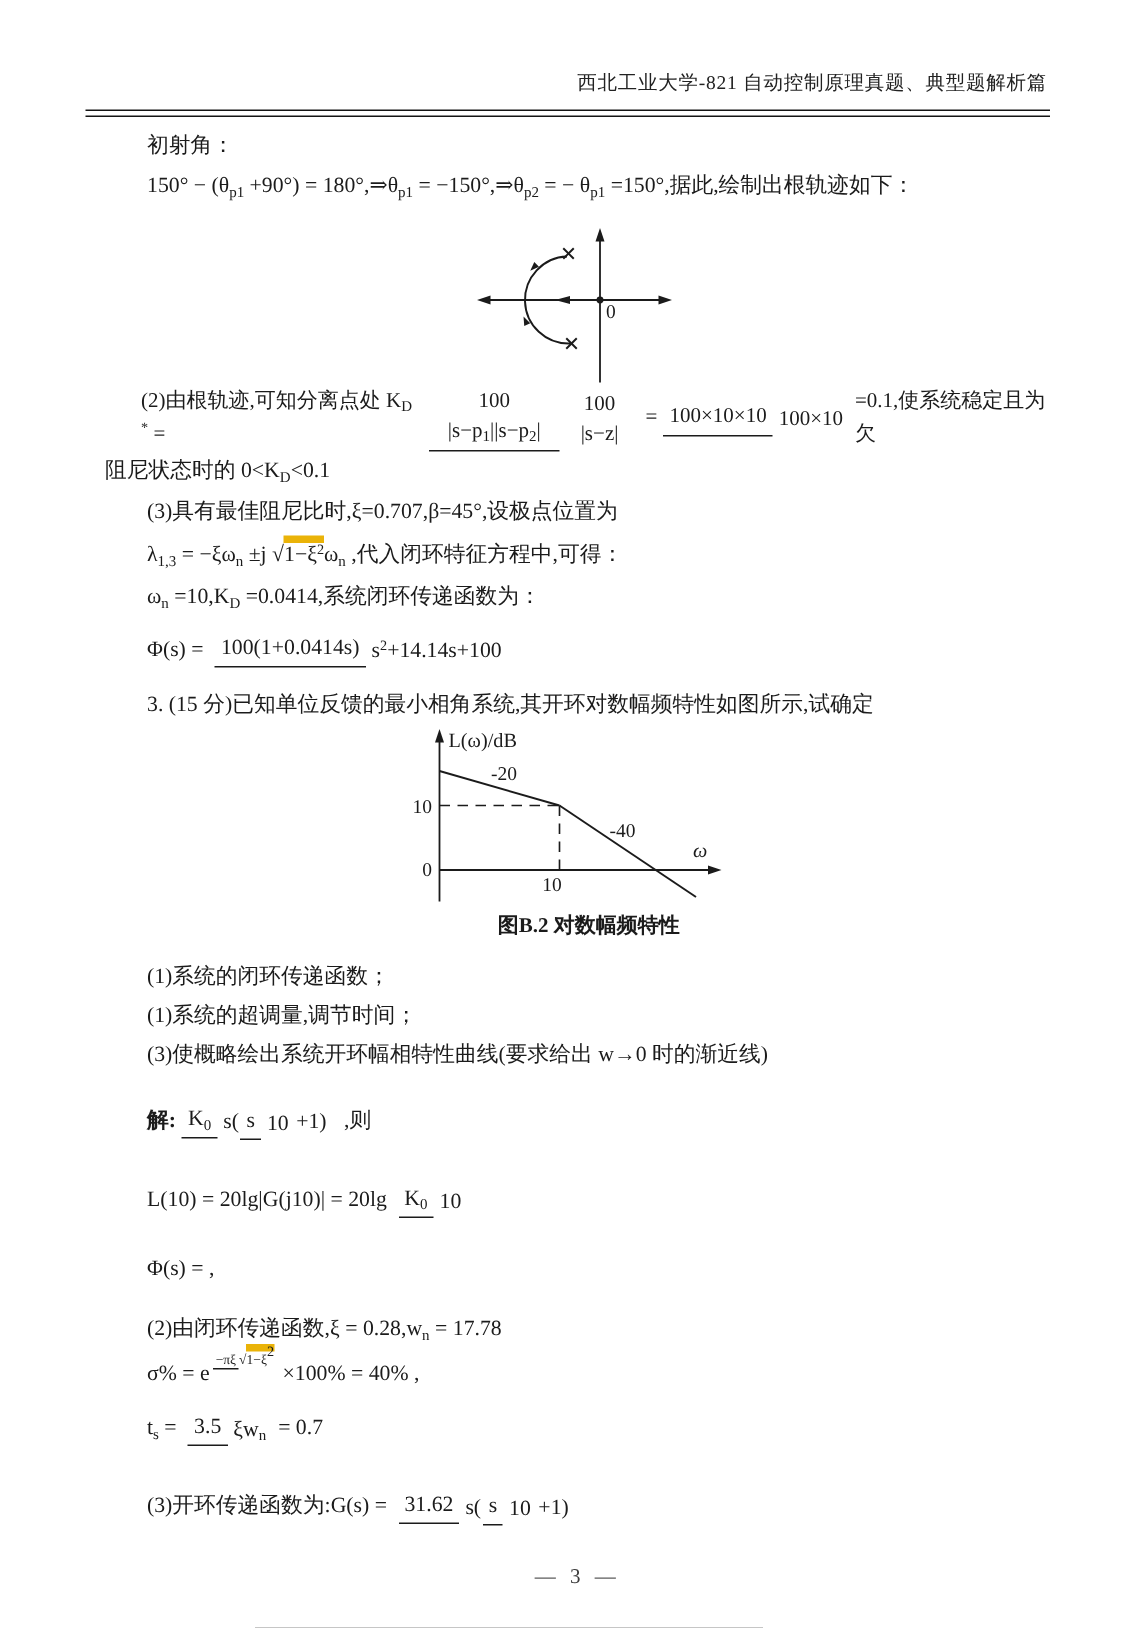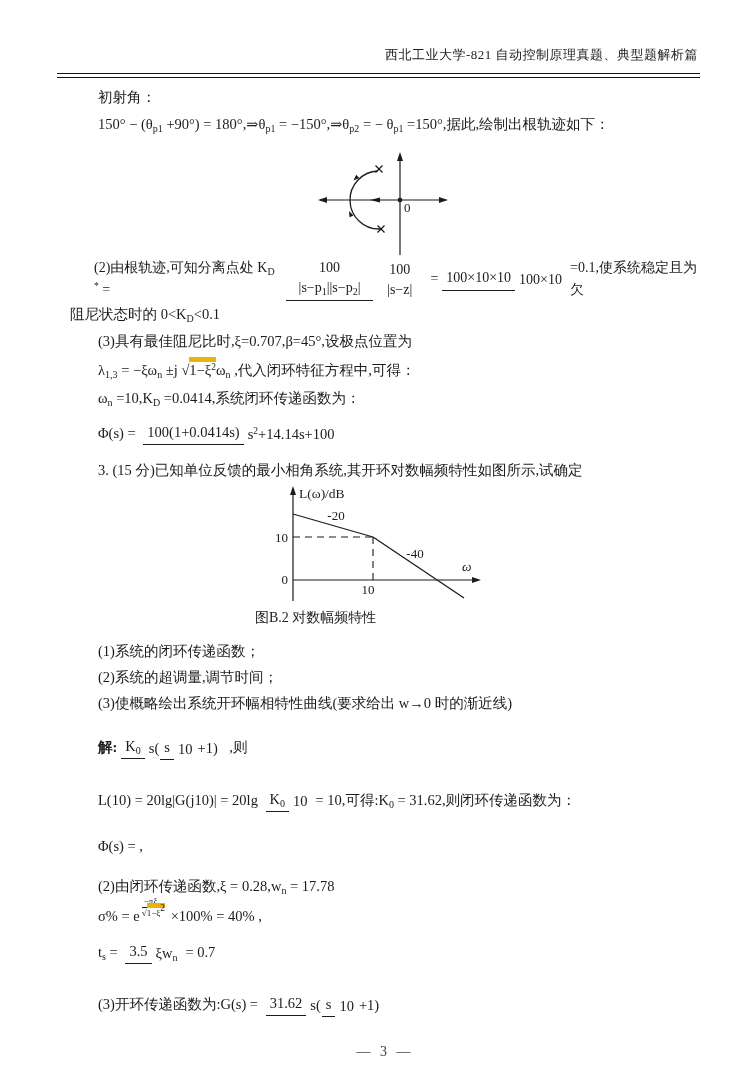--- a/index.html
+++ b/index.html
@@ -11,30 +11,30 @@
   .content{padding:4px 56px 0 70px;font-size:14.5px;line-height:22px}
   p.ln{margin:0;white-space:pre-wrap}
   .ind{padding-left:28px}
   .frow{display:flex;align-items:center;white-space:pre-wrap}
   .frow>span{white-space:pre-wrap}
   .frac{display:inline-flex;flex-direction:row;align-items:center;margin:0 4px;line-height:20px;text-align:center}
   .frac>.num{border-bottom:1px solid #1b1b1b;padding:0 4px 2px}
   .frac>.den{padding:2px 4px 0}
   .denrow{display:inline-flex;align-items:center}
   .denrow .frac{margin:0 1px}
-  .efrac{display:inline-flex;flex-direction:column;font-size:9px;line-height:11px;margin:0 2px;transform:translateY(-9px)}
+  .efrac{display:inline-flex;flex-direction:row;font-size:9px;line-height:11px;margin:0 2px;transform:translateY(-9px)}
   .efrac>.enum{border-bottom:1px solid #1b1b1b;padding:0 2px}
   sub{font-size:10px;vertical-align:-3px;line-height:0}
   sup{font-size:9.5px;vertical-align:5px;line-height:0}
   .ovl{border-top:5px solid #eab308}
   .bold{font-weight:bold}
   .fig{display:block}
   .fig svg{display:block}
   svg text{font-family:"Liberation Serif","DejaVu Serif",serif;fill:#1b1b1b}
-  .caption{font-weight:normal;font-size:14px;width:275px;margin-left:185px;margin-top:2px}
+  .caption{font-weight:bold;text-align:center;font-size:14px;width:275px;margin-left:185px;margin-top:2px}
   .footer{text-align:center;font-size:14px;color:#3c3c3c;letter-spacing:3px;margin-top:8px}
   .iomega{font-style:italic}
 </style>
 </head>
 <body>
 
 <div class="page">
 
   <div class="header-title">西北工业大学-821 自动控制原理真题、典型题解析篇</div>
   <div class="rule"></div>
@@ -124,21 +124,21 @@
         <text x="33" y="59" font-size="13" text-anchor="end">10</text>
         <text x="33" y="101" font-size="13" text-anchor="end">0</text>
         <text x="113" y="111" font-size="13" text-anchor="middle">10</text>
         <text x="81" y="37" font-size="13" text-anchor="middle">-20</text>
         <text x="160" y="75" font-size="13" text-anchor="middle">-40</text>
       </svg>
     </div>
     <div class="caption">图B.2  对数幅频特性</div>
 
     <p class="ln ind" style="margin-top:9px;line-height:26px">(1)系统的闭环传递函数；</p>
-    <p class="ln ind" style="line-height:26px">(2)系统的超调量,调节时间；</p>
+    <p class="ln ind" style="line-height:26px">(1)系统的超调量,调节时间；</p>
     <p class="ln ind" style="line-height:26px">(3)使概略绘出系统开环幅相特性曲线(要求给出 w→0 时的渐近线)</p>
 
     <div class="frow ind" style="margin-top:2px;height:58px">
       <span class="bold">解:</span>
       <span class="frac">
         <span class="num">K<sub>0</sub></span>
         <span class="den denrow">
           <span>s(</span>
           <span class="frac">
             <span class="num">s</span>
@@ -149,21 +149,20 @@
       </span>
       <span> ,则</span>
     </div>
 
     <div class="frow ind" style="margin-top:4px;height:40px">
       <span>L(10) = 20lg|G(j10)| = 20lg </span>
       <span class="frac">
         <span class="num">K<sub>0</sub></span>
         <span class="den">10</span>
       </span>
-      <span>= 10,可得:K<sub>0</sub> = 31.62,则闭环传递函数为：</span>
     </div>
 
     <div class="frow ind" style="margin-top:4px;height:44px">
       <span>Φ(s) = </span>
       <span>,</span>
     </div>
 
     <p class="ln ind" style="margin-top:7px">(2)由闭环传递函数,ξ = 0.28,w<sub>n</sub> = 17.78</p>
 
     <div class="frow ind" style="margin-top:6px;height:26px">

